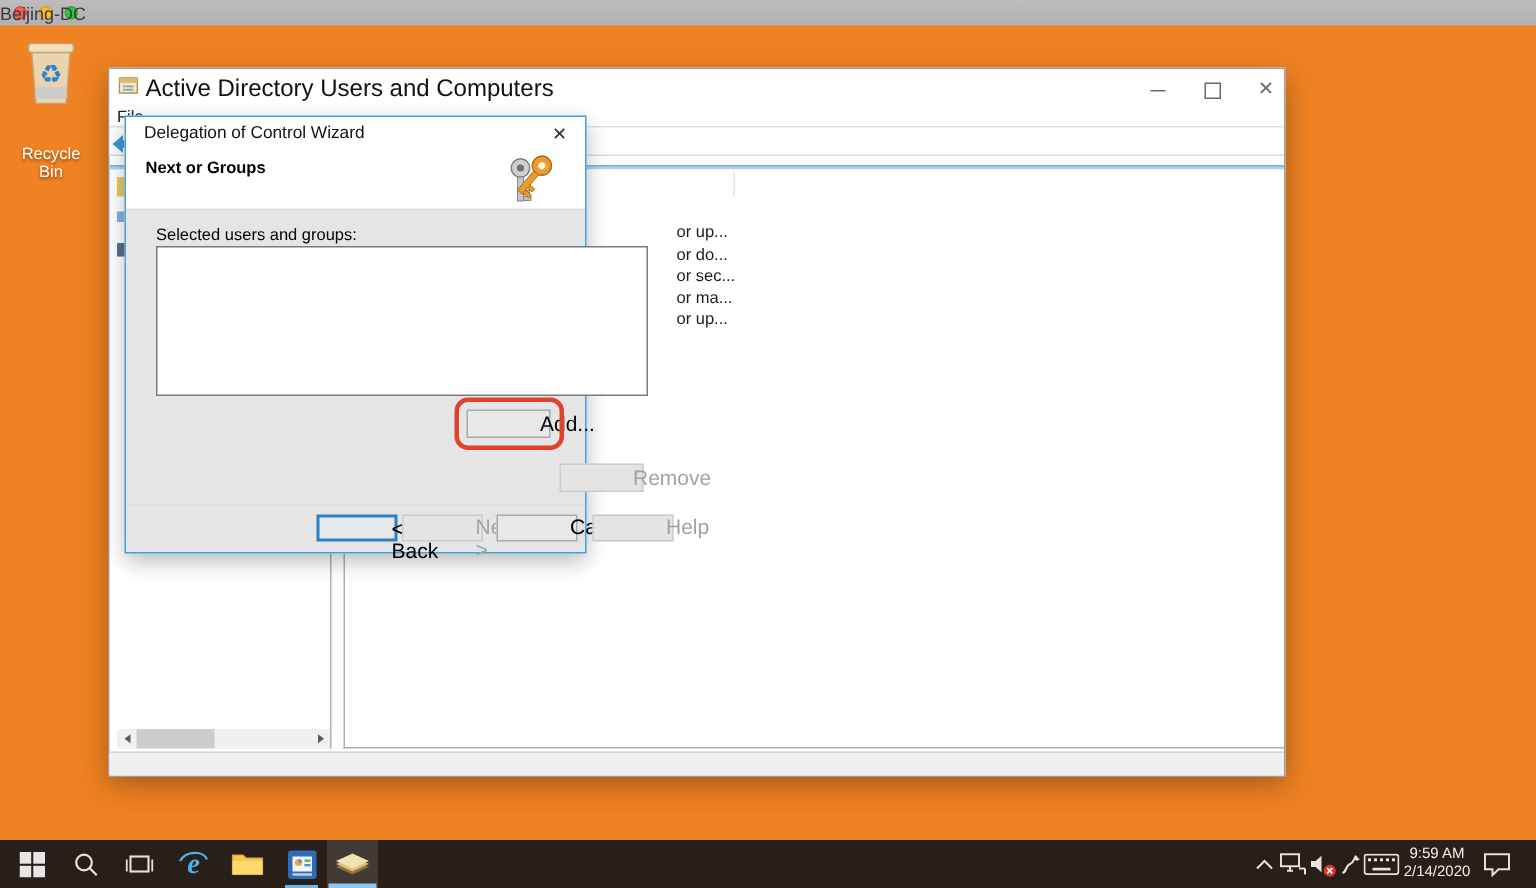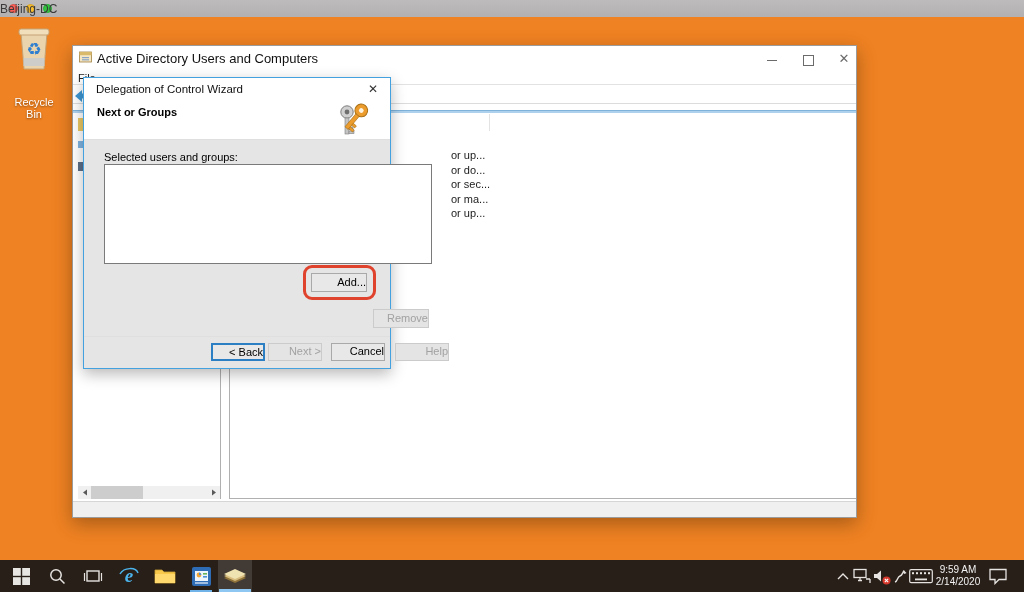--- a/index.html
+++ b/index.html
@@ -21,21 +21,21 @@
   .mac-title{position:absolute;left:0;right:0;text-align:left;font-size:12px;color:#3a3a3a;}
 
   
   .recycle{position:absolute;left:6px;top:24px;width:56px;text-align:center;z-index:1;}
   .recycle-label{margin-top:20px;font-size:11px;color:#fff;text-shadow:0 1px 2px rgba(0,0,0,.45);}
 
   
   .aduc{position:absolute;left:72px;top:45px;width:785px;height:473px;background:#fff;border:1px solid #9b9b9b;box-shadow:0 6px 18px rgba(0,0,0,.30);z-index:2;}
   .aduc-titlebar{position:absolute;left:0;top:0;width:100%;height:26px;background:#fff;}
   .aduc-title-icon{position:absolute;left:6px;top:4px;}
-  .aduc-title{position:absolute;left:24px;top:5px;font-size:13px;color:#111;white-space:nowrap;}
+  .aduc-title{position:absolute;left:24px;top:5px;font-size:16px;color:#111;white-space:nowrap;}
   .aduc-controls{position:absolute;right:6px;top:4px;display:flex;gap:24px;align-items:center;height:18px;}
   .ctl{width:12px;height:12px;position:relative;display:inline-block;}
   .ctl-min::after{content:"";position:absolute;left:1px;top:7px;width:10px;height:1px;background:#6b6b6b;}
   .ctl-max::after{content:"";position:absolute;left:1px;top:2px;width:9px;height:9px;border:1px solid #6b6b6b;}
   .ctl-close{color:#6b6b6b;font-size:13px;line-height:12px;text-align:center;}
   .aduc-menubar{position:absolute;left:0;top:26px;width:100%;height:13px;background:#fff;border-bottom:1px solid #e2e2e2;}
   .aduc-menu-file{position:absolute;left:5px;top:0;font-size:11px;color:#222;}
   .aduc-toolbar{position:absolute;left:0;top:40px;width:100%;height:18px;background:#fff;border-bottom:1px solid #dcdcdc;}
   .back-arrow{position:absolute;left:1px;top:3px;}
   .aduc-bluestrip{position:absolute;left:0;top:64px;width:100%;height:3px;background:#aed2ee;border-top:1px solid #7fb2da;}
@@ -58,21 +58,21 @@
   .wiz-titlebar{position:absolute;left:0;top:0;width:100%;height:22px;background:#fff;}
   .wiz-title{position:absolute;left:12px;top:5px;font-size:11.5px;color:#111;}
   .wiz-close{position:absolute;right:10px;top:4px;font-size:12px;color:#333;width:14px;text-align:center;cursor:default;}
   .wiz-header{position:absolute;left:0;top:22px;width:100%;height:40px;background:#fff;border-bottom:1px solid #dfdfdf;}
   .wiz-heading{position:absolute;left:13px;top:6px;font-size:11px;font-weight:bold;color:#000;}
   .wiz-sub{position:absolute;left:24px;top:21px;font-size:9.3px;letter-spacing:-0.1px;color:#000;white-space:nowrap;}
   .keys-icon{position:absolute;right:8px;top:2px;overflow:visible;}
   .wiz-body{position:absolute;left:0;top:63px;width:100%;height:197px;}
   .sel-label{position:absolute;left:20px;top:10px;font-size:11px;color:#000;}
   .listbox{position:absolute;left:20px;top:23px;width:328px;height:100px;background:#fff;border:1px solid #7a7a7a;}
-  .btn{position:absolute;height:19px;font-size:11px;text-align:right;line-height:17px;background:#e8e8e8;border:1px solid #a9a9a9;color:#000;}
+  .btn{position:absolute;height:19px;font-size:14px;text-align:left;line-height:17px;background:#e8e8e8;border:1px solid #a9a9a9;color:#000;padding-left:48px;}
   .btn.disabled{background:#e4e4e4;border-color:#cbcbcb;color:#a2a2a2;}
   .add-btn{left:227px;top:132px;width:56px;}
   .remove-btn{left:289px;top:132px;width:56px;margin-top:36px;}
   .annotation{position:absolute;left:219px;top:124px;width:73px;height:35px;border:3px solid var(--annotation-red);border-radius:9px;z-index:3;pointer-events:none;}
   .wiz-footer{position:absolute;left:0;bottom:0;width:100%;height:32px;border-top:1px solid #dfdfdf;}
   .wiz-footer .btn{top:6px;width:54px;height:18px;line-height:15px;}
   .back-btn{left:127px;border:2px solid var(--focus-blue);line-height:13px;}
   .next-btn{left:184px;}
   .cancel-btn{left:247px;}
   .help-btn{left:311px;}

